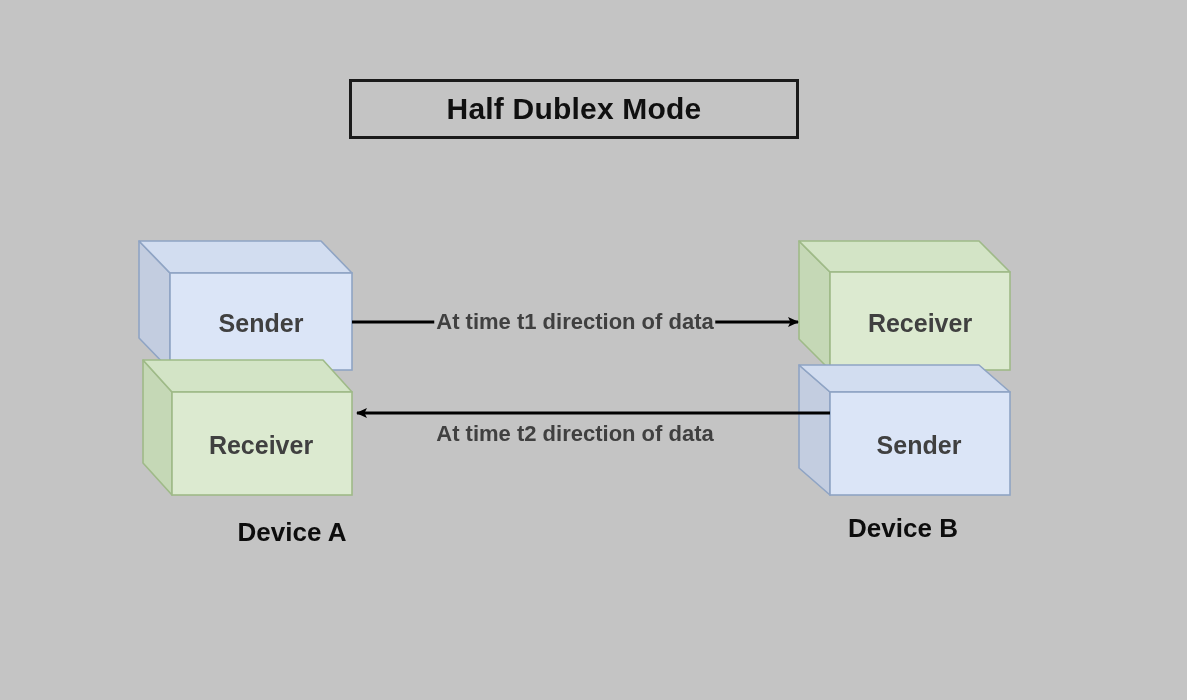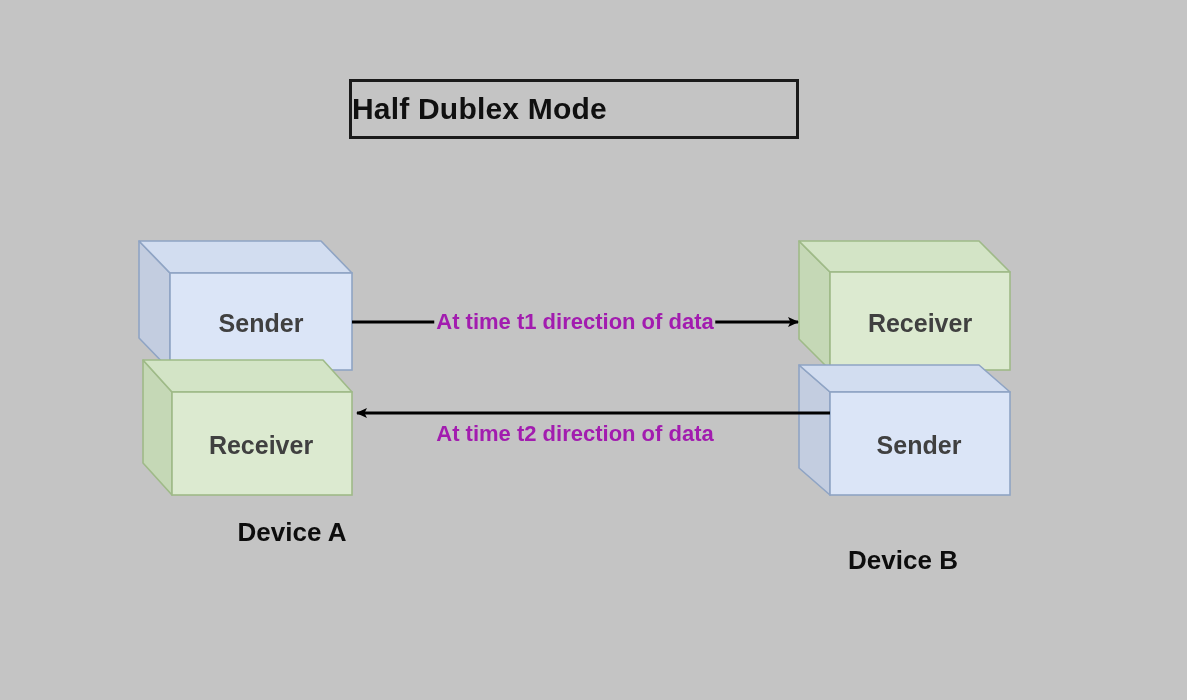--- a/index.html
+++ b/index.html
@@ -25,20 +25,21 @@
   .title-box {
     position: absolute;
     left: 349px;
     top: 79px;
     width: 450px;
     height: 60px;
     border: 3px solid #1a1a1a;
     background: #c4c4c4;
     display: flex;
     align-items: center;
+    justify-content: center;
     box-sizing: border-box;
   }
   .title-text {
     font-size: 30px;
     font-weight: bold;
     color: #101010;
     letter-spacing: 0.2px;
   }
   .box-label {
     position: absolute;
@@ -46,21 +47,21 @@
     font-weight: bold;
     color: #404040;
     text-align: center;
     white-space: nowrap;
     transform: translate(-50%, -50%);
   }
   .arrow-label {
     position: absolute;
     font-size: 22px;
     font-weight: bold;
-    color: #a21caf;
+    color: #404040;
     white-space: nowrap;
     background: #c4c4c4;
     padding: 0 2px;
     transform: translate(-50%, -50%);
   }
   .device-label {
     position: absolute;
     font-size: 26px;
     font-weight: bold;
     color: #0d0d0d;
@@ -113,18 +114,18 @@
         <line x1="830" y1="413" x2="357" y2="413" stroke="#000000" stroke-width="3.2" marker-end="url(#arrowLeft)"></line>
       </g>
   </svg>
 
   <div id="labels-layer">
       <div class="box-label" style="left: 261px; top: 323px;">Sender</div>
       <div class="box-label" style="left: 261px; top: 445px;">Receiver</div>
       <div class="device-label" style="left: 260px; top: 532px; margin-left: 32px;">Device A</div>
       <div class="box-label" style="left: 920px; top: 323px;">Receiver</div>
       <div class="box-label" style="left: 919px; top: 445px;">Sender</div>
-      <div class="device-label" style="left: 903px; top: 560px;">Device B</div>
+      <div class="device-label" style="left: 903px; top: 528px;">Device B</div>
       <div class="arrow-label" style="left: 575px; top: 322px;">At time t1 direction of data</div>
       <div class="arrow-label" style="left: 575px; top: 434px;">At time t2 direction of data</div>
     </div>
 
 </div>
 
 </body></html>

